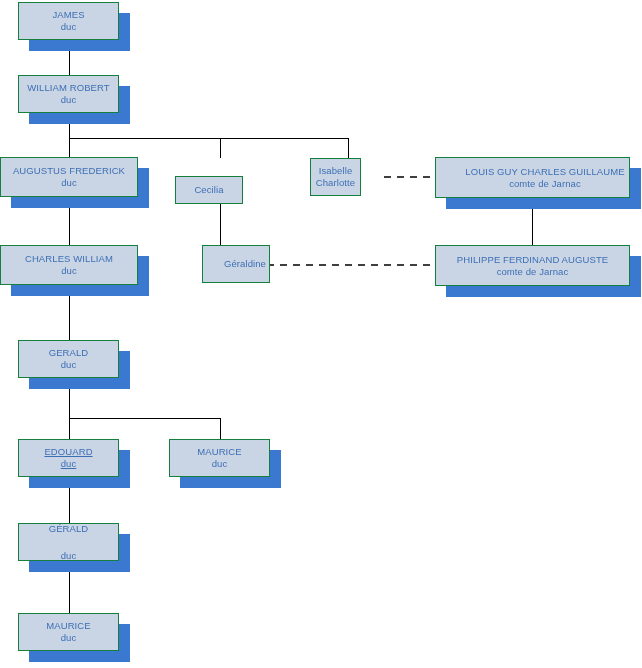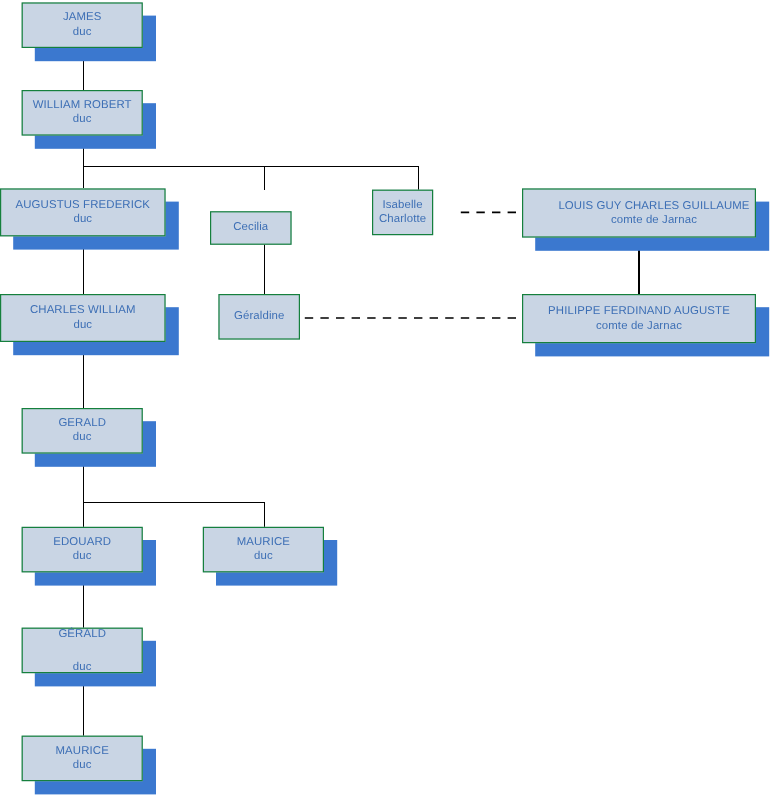--- a/index.html
+++ b/index.html
@@ -140,35 +140,35 @@
   <div class="node" style="left:435px; top:157px; width:195px; height:41px;padding-left:28px;">
     <span class="nm">LOUIS GUY CHARLES GUILLAUME</span>
     <span class="ti">comte de Jarnac</span>
   </div>
 
   <div class="node" style="left:0px; top:245px; width:138px; height:40px;">
     <span class="nm">CHARLES WILLIAM</span>
     <span class="ti">duc</span>
   </div>
 
-  <div class="node" style="left:182px; top:245px; width:68px; height:38px;">
+  <div class="node" style="left:202px; top:245px; width:68px; height:38px;align-items:flex-end;">
     <span class="nm">Géraldine</span>
   </div>
 
   <div class="node" style="left:435px; top:245px; width:195px; height:41px;">
     <span class="nm">PHILIPPE FERDINAND AUGUSTE</span>
     <span class="ti">comte de Jarnac</span>
   </div>
 
   <div class="node" style="left:18px; top:340px; width:101px; height:38px;">
     <span class="nm">GERALD</span>
     <span class="ti">duc</span>
   </div>
 
-  <div class="node" style="left:18px; top:439px; width:101px; height:38px;">
+  <div class="node" style="left:18px; top:439px; width:101px; height:38px;text-decoration:underline;">
     <span class="nm">EDOUARD</span>
     <span class="ti">duc</span>
   </div>
 
   <div class="node" style="left:169px; top:439px; width:101px; height:38px;">
     <span class="nm">MAURICE</span>
     <span class="ti">duc</span>
   </div>
 
   <div class="node" style="left:18px; top:523px; width:101px; height:38px;gap:15px;">

